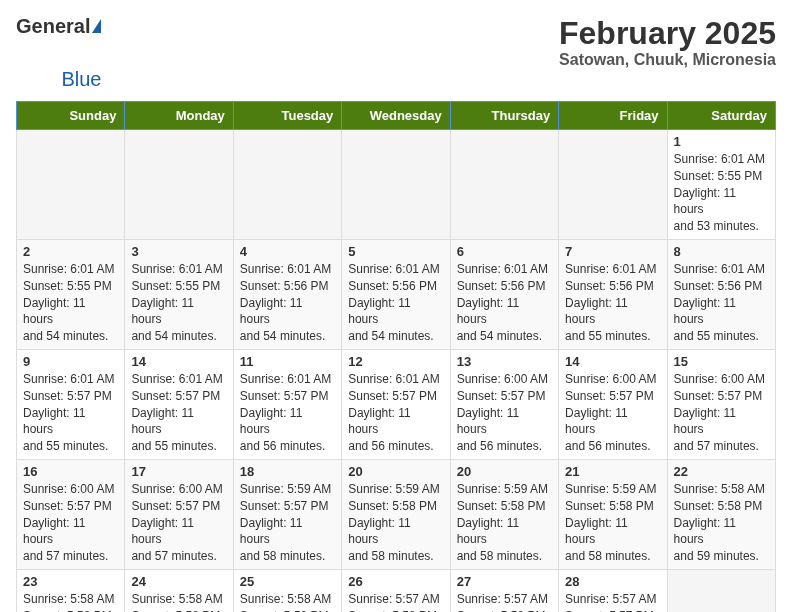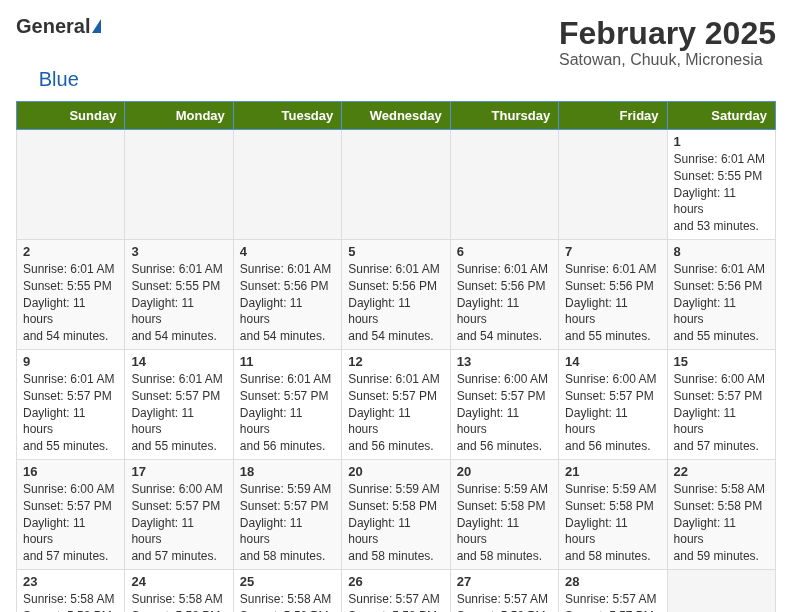--- a/index.html
+++ b/index.html
@@ -12,21 +12,21 @@
     }
     .header {
       display: flex;
       align-items: flex-start;
       justify-content: space-between;
       margin-bottom: 12px;
     }
     .logo {
       display: flex;
       flex-direction: column;
-      align-items: center;
+      align-items: flex-end;
     }
     .logo-general {
       font-size: 20px;
       font-weight: bold;
       color: #333;
       line-height: 1;
     }
     .logo-blue {
       font-size: 20px;
       font-weight: normal;
@@ -37,30 +37,31 @@
     .logo-icon {
       display: inline-block;
       width: 0;
       height: 0;
       border-left: 9px solid transparent;
       border-bottom: 14px solid #1a5fa8;
       margin-left: 2px;
       vertical-align: middle;
     }
     .title-block {
+      text-align: right;
     }
     .title-block h1 {
       font-size: 32px;
       font-weight: bold;
       color: #333;
       line-height: 1.1;
     }
     .title-block h2 {
       font-size: 16px;
-      font-weight: normal;
+      font-weight: bold;
       color: #555;
     }
     .calendar {
       width: 100%;
       border-collapse: collapse;
       border: 1px solid #ccc;
     }
     .calendar th {
       background-color: #4d7c0f;
       color: #fff;

